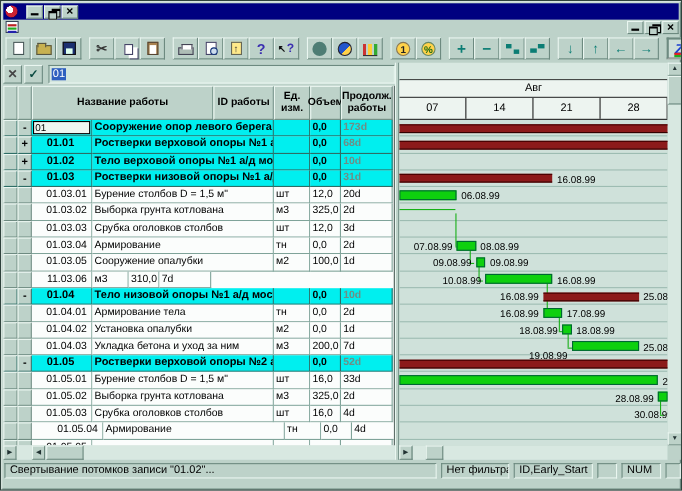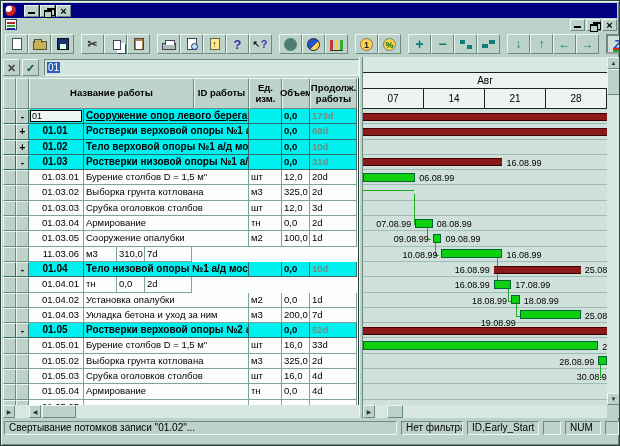--- a/index.html
+++ b/index.html
@@ -277,21 +277,21 @@
       <div class="th" style="width:28px">Объем</div>
       <div class="th" style="width:47px">Продолж. работы</div>
     </div>
     <div class="tbody" id="tbody">
         <div class="trow sum">
           <div class="td gut" style="width: 13px;"></div>
           <div class="td gut" style="width: 13px;">-</div>
           <div class="td c-id" style="width: 55px; padding: 0px 1px;">
             <div class="inline-edit">01</div>
           </div>
-          <div class="td c-name" style="width: 165px; text-decoration: underline;">Сооружение опор левого берега</div>
+          <div class="td c-name" style="width: 165px;">Сооружение опор левого берега</div>
           <div class="td" style="width: 33px;"></div>
           <div class="td" style="width: 28px;">0,0</div>
           <div class="td c-dur" style="width: 47px;">173d</div>
         </div>
         <div class="trow sum">
           <div class="td gut" style="width: 13px;"></div>
           <div class="td gut" style="width: 13px;">+</div>
           <div class="td c-id" style="width: 55px;">01.01</div>
           <div class="td c-name" style="width: 165px;">Ростверки верховой опоры №1 а/д</div>
           <div class="td" style="width: 33px;"></div>
@@ -375,20 +375,21 @@
           <div class="td c-id" style="width: 55px;">01.04</div>
           <div class="td c-name" style="width: 165px;">Тело низовой опоры №1 а/д моста</div>
           <div class="td" style="width: 33px;"></div>
           <div class="td" style="width: 28px;">0,0</div>
           <div class="td c-dur" style="width: 47px;">10d</div>
         </div>
         <div class="trow">
           <div class="td gut" style="width: 13px;"></div>
           <div class="td gut" style="width: 13px;"></div>
           <div class="td c-id" style="width: 55px;">01.04.01</div>
+          <div class="td c-name" style="width: 165px;">Армирование тела</div>
           <div class="td" style="width: 33px;">тн</div>
           <div class="td" style="width: 28px;">0,0</div>
           <div class="td c-dur" style="width: 47px;">2d</div>
         </div>
         <div class="trow">
           <div class="td gut" style="width: 13px;"></div>
           <div class="td gut" style="width: 13px;"></div>
           <div class="td c-id" style="width: 55px;">01.04.02</div>
           <div class="td c-name" style="width: 165px;">Установка опалубки</div>
           <div class="td" style="width: 33px;">м2</div>
@@ -436,21 +437,21 @@
           <div class="td gut" style="width: 13px;"></div>
           <div class="td c-id" style="width: 55px;">01.05.03</div>
           <div class="td c-name" style="width: 165px;">Срубка оголовков столбов</div>
           <div class="td" style="width: 33px;">шт</div>
           <div class="td" style="width: 28px;">16,0</div>
           <div class="td c-dur" style="width: 47px;">4d</div>
         </div>
         <div class="trow">
           <div class="td gut" style="width: 13px;"></div>
           <div class="td gut" style="width: 13px;"></div>
-          <div class="td c-id" style="width: 55px;">01.05.04</div>
+          <div class="td c-id" style="width: 65px;">01.05.04</div>
           <div class="td c-name" style="width: 165px;">Армирование</div>
           <div class="td" style="width: 33px;">тн</div>
           <div class="td" style="width: 28px;">0,0</div>
           <div class="td c-dur" style="width: 47px;">4d</div>
         </div>
         <div class="trow">
           <div class="td gut" style="width: 13px;"></div>
           <div class="td gut" style="width: 13px;"></div>
           <div class="td c-id" style="width: 55px;">01.05.05</div>
           <div class="td c-name" style="width: 165px;"></div>

